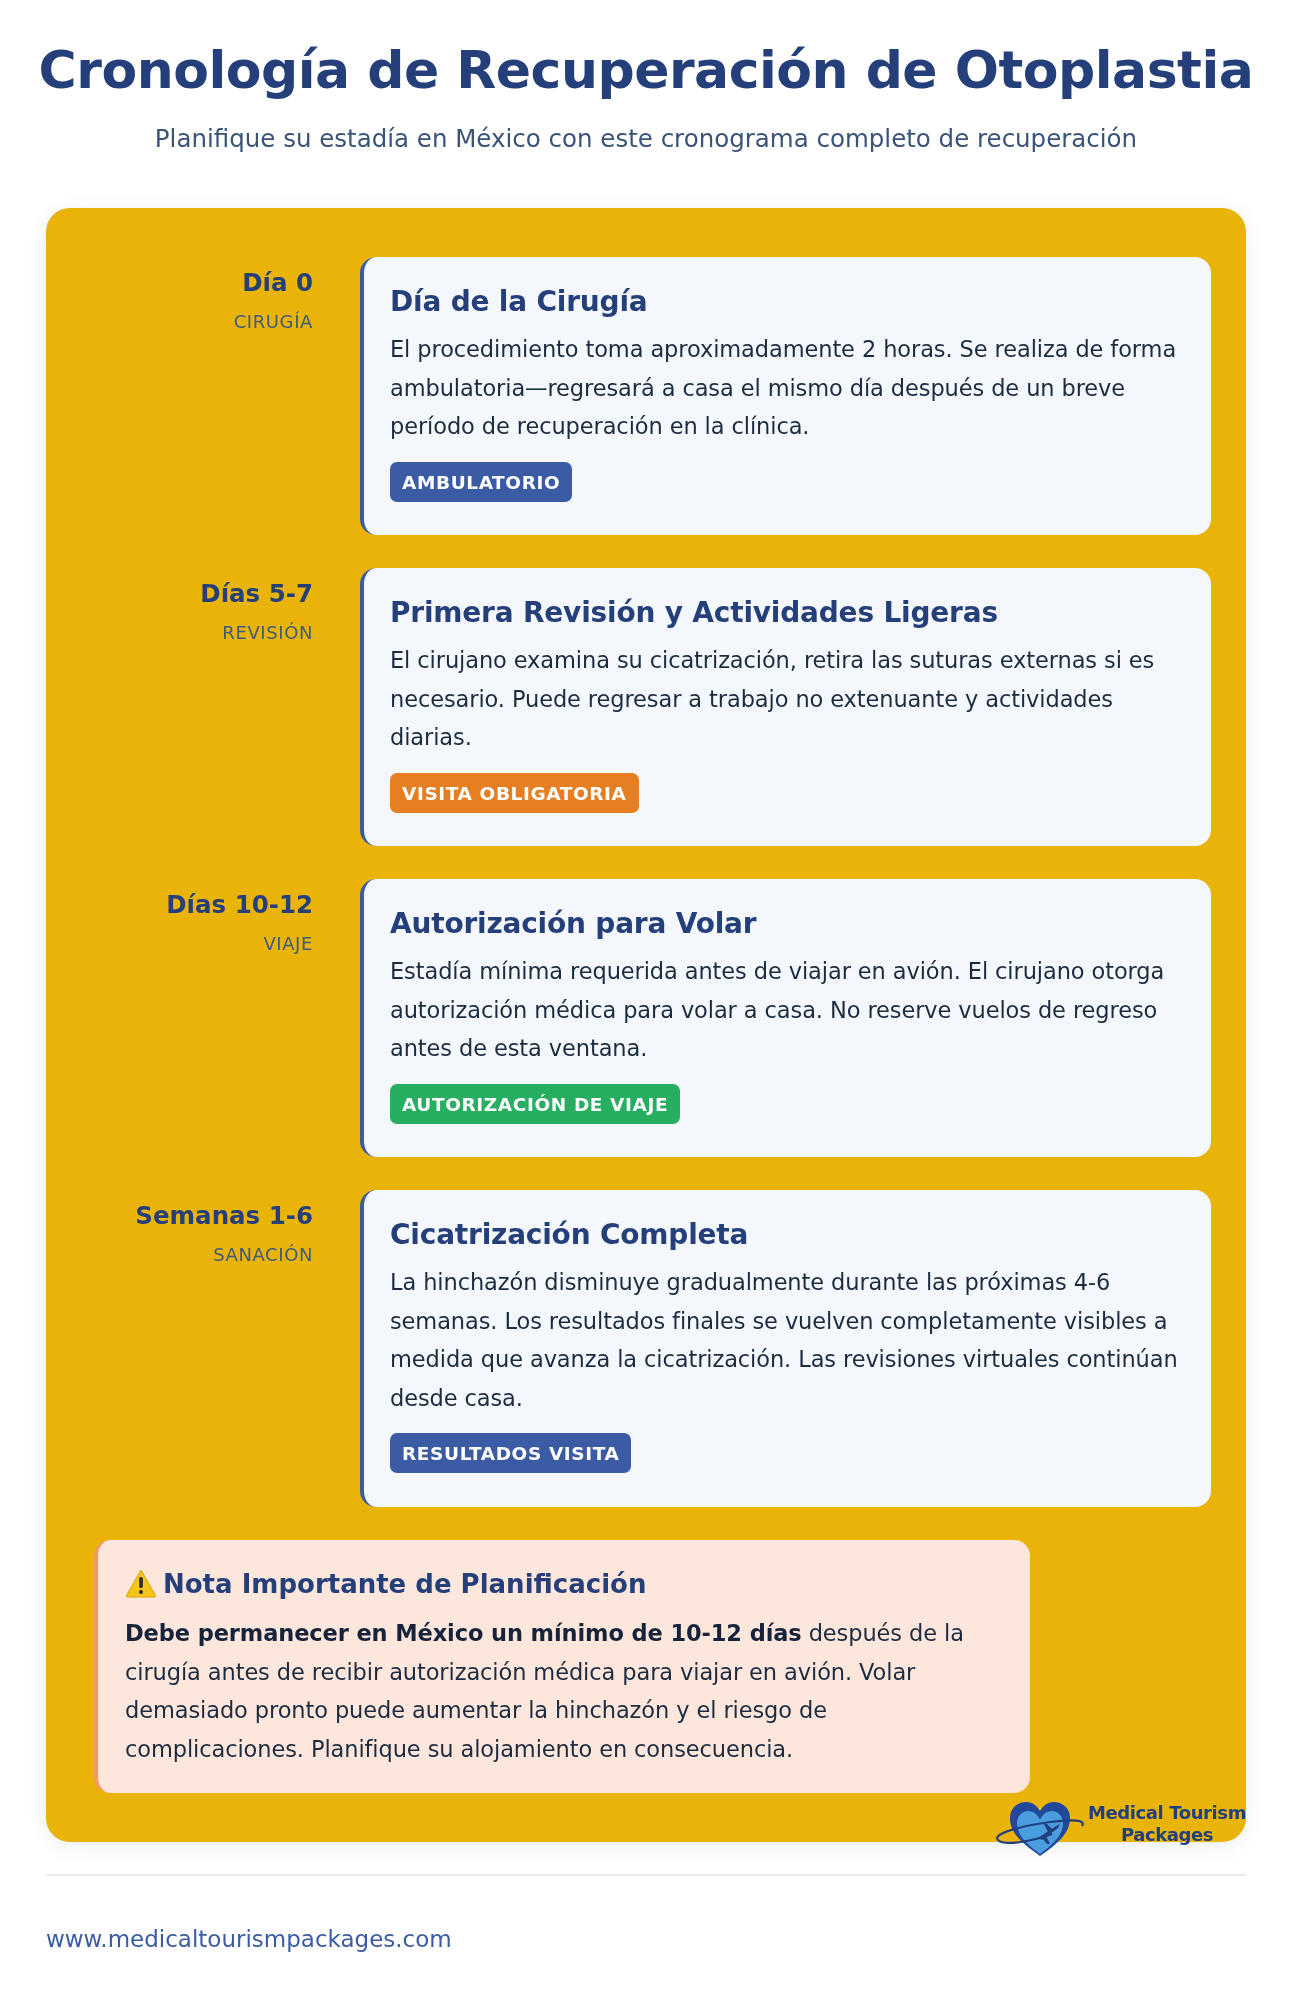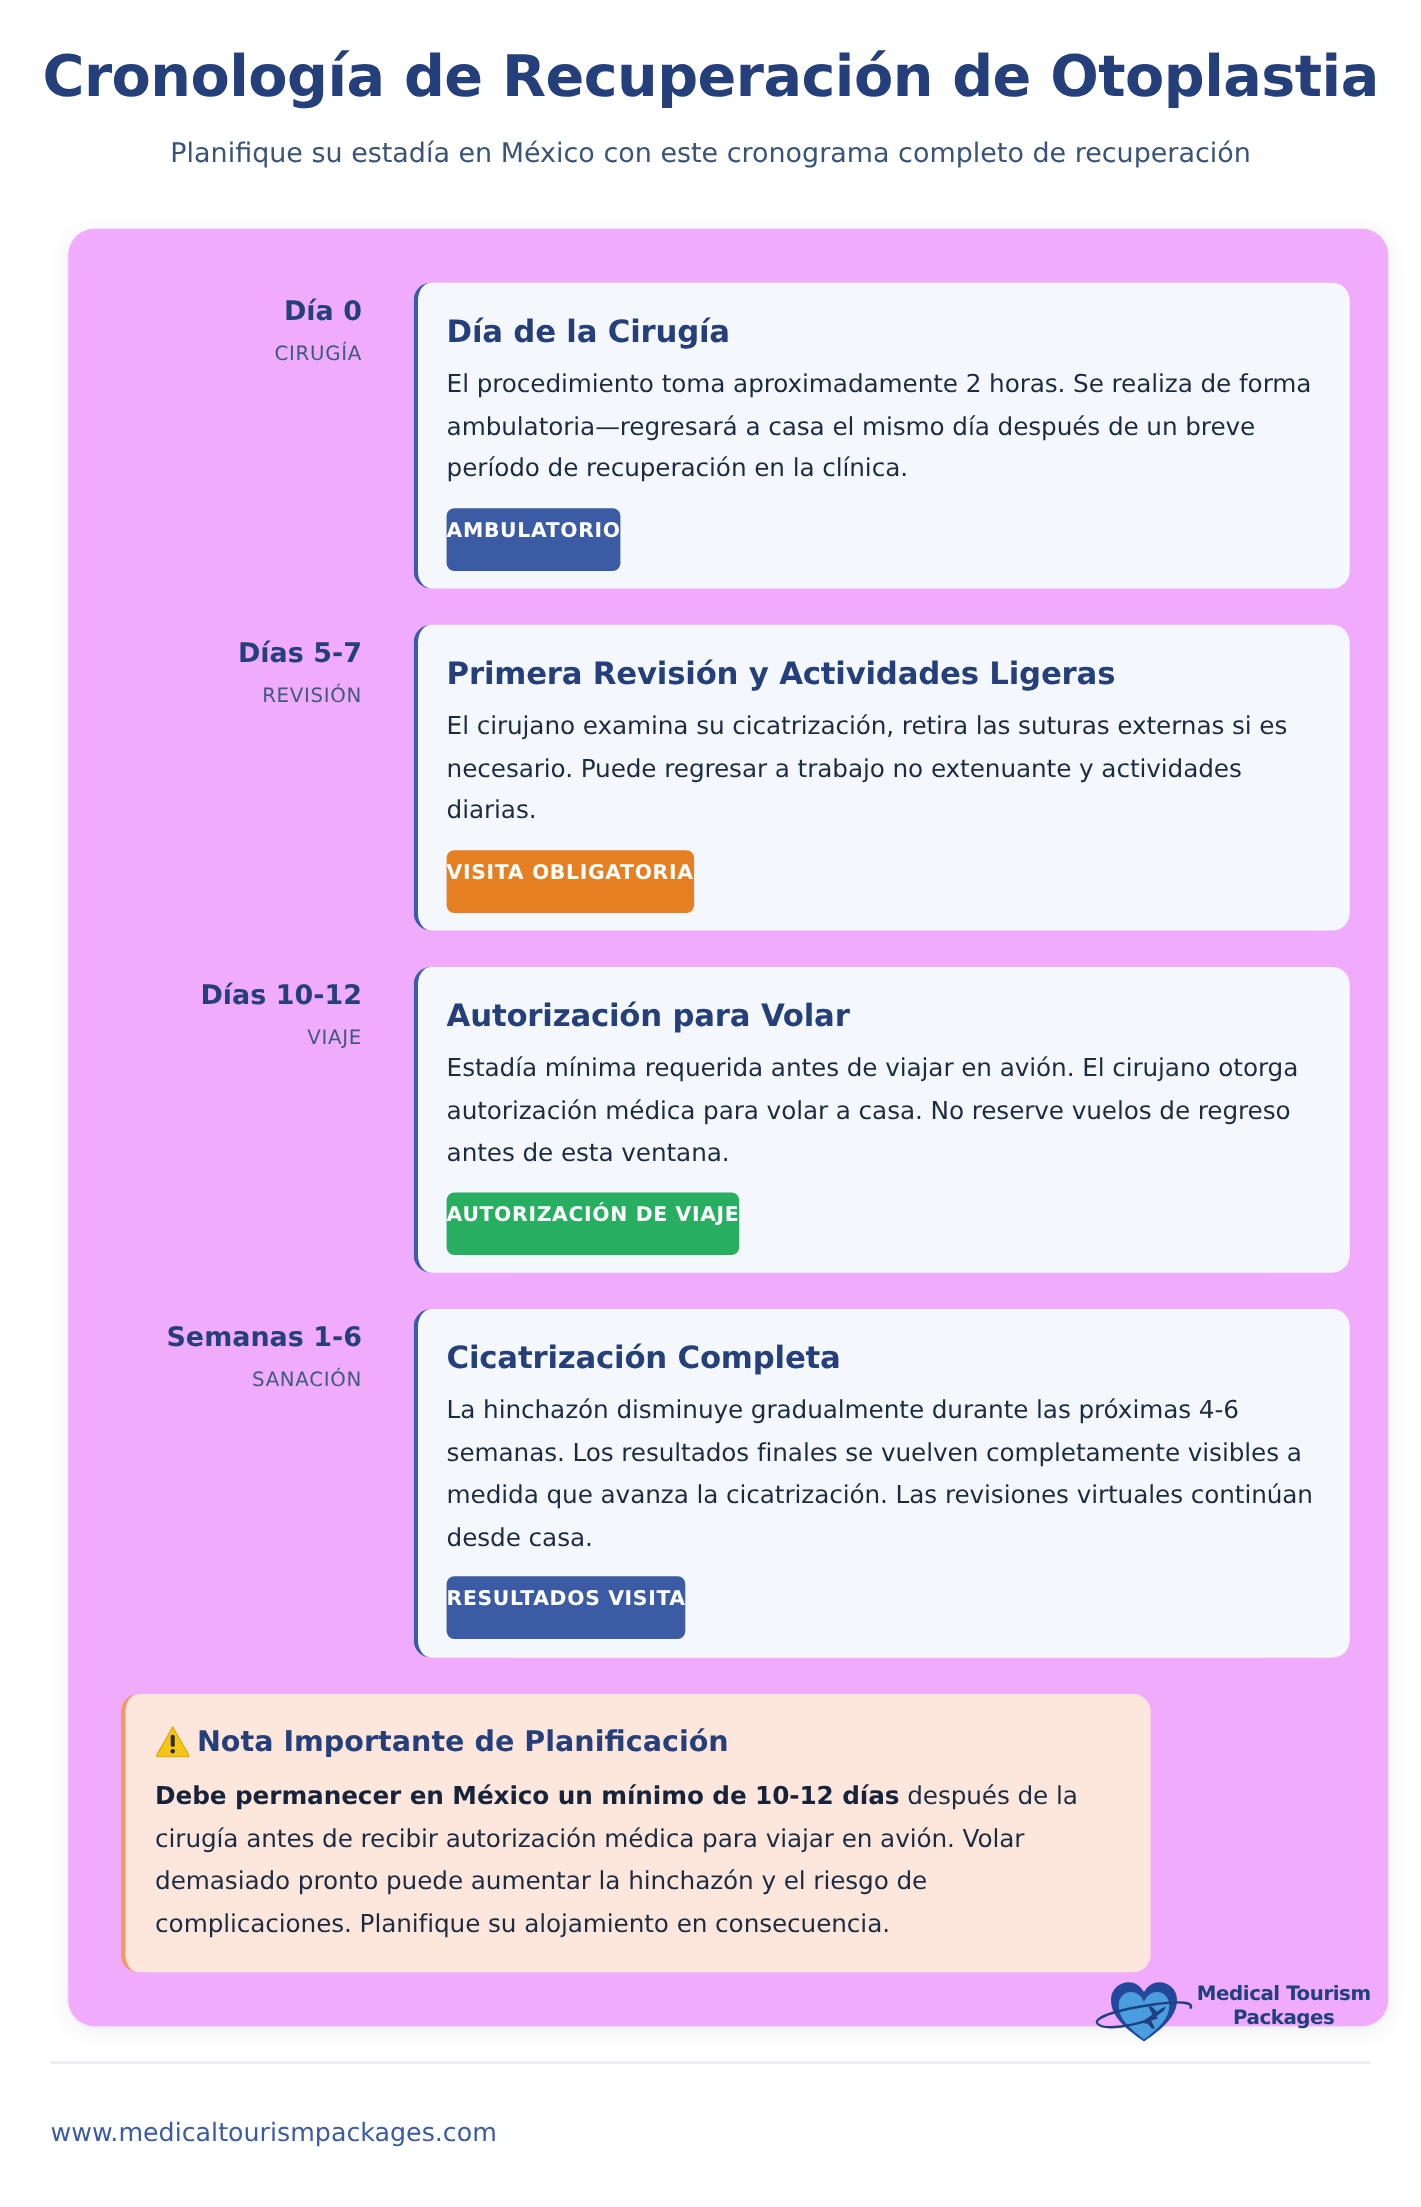--- a/index.html
+++ b/index.html
@@ -11,22 +11,22 @@
     font-size: 52px; font-weight: bold; color: #253f7a; letter-spacing: -0.5px;
     font-family: "DejaVu Sans", sans-serif;
   }
   .page-subtitle {
     position: absolute; left: 0; top: 124px; width: 1292px; text-align: center;
     font-size: 24.5px; color: #3a5478;
     font-family: "DejaVu Sans", sans-serif;
   }
 
   .main-card {
-    position: absolute; left: 62px; top: 208px; width: 1200px; height: 1634px;
-    background: #f0abfc; border-radius: 24px;
+    position: absolute; left: 46px; top: 208px; width: 1200px; height: 1634px;
+    background: #eab308; border-radius: 24px;
     box-shadow: 0 4px 22px rgba(20, 40, 80, 0.07), 0 1px 4px rgba(20,40,80,0.04);
   }
 
   .timeline-row { position: absolute; left: 48px; width: 1104px; }
   .time-label {
     position: absolute; left: 0; top: 0; width: 219px; text-align: right;
   }
   .time-label .period {
     display: block; font-size: 24.5px; font-weight: bold; color: #253f7a; line-height: 34px; margin-top: 9px;
   }
@@ -42,22 +42,22 @@
     margin-left: 13px;
   }
   .event-title {
     font-size: 28px; font-weight: bold; color: #253f7a; line-height: 36px; margin-bottom: 10px;
     letter-spacing: -0.2px;
   }
   .event-body {
     font-size: 22.5px; color: #1c2b40; line-height: 38.5px; letter-spacing: -0.1px;
   }
   .badge {
-    display: inline-block; margin-top: 16px; height: 57px; line-height: 42px;
-    padding: 0 0; border-radius: 7px;
+    display: inline-block; margin-top: 16px; height: 40px; line-height: 42px;
+    padding: 0 12px; border-radius: 7px;
     font-size: 18.5px; font-weight: bold; color: #ffffff; letter-spacing: 0.6px;
   }
 
   .note-box {
     position: absolute; left: 48px; top: 1332px; width: 936px; height: 253px;
     background: #fde6db; border-radius: 16px;
     border-left: 4px solid #f59763;
     padding: 26px 30px 20px 27px;
   }
   .note-title {

